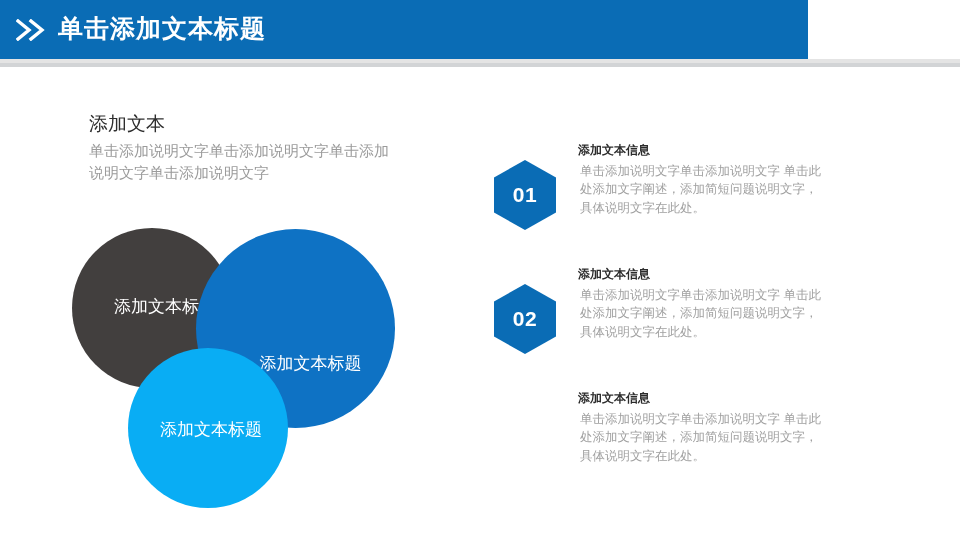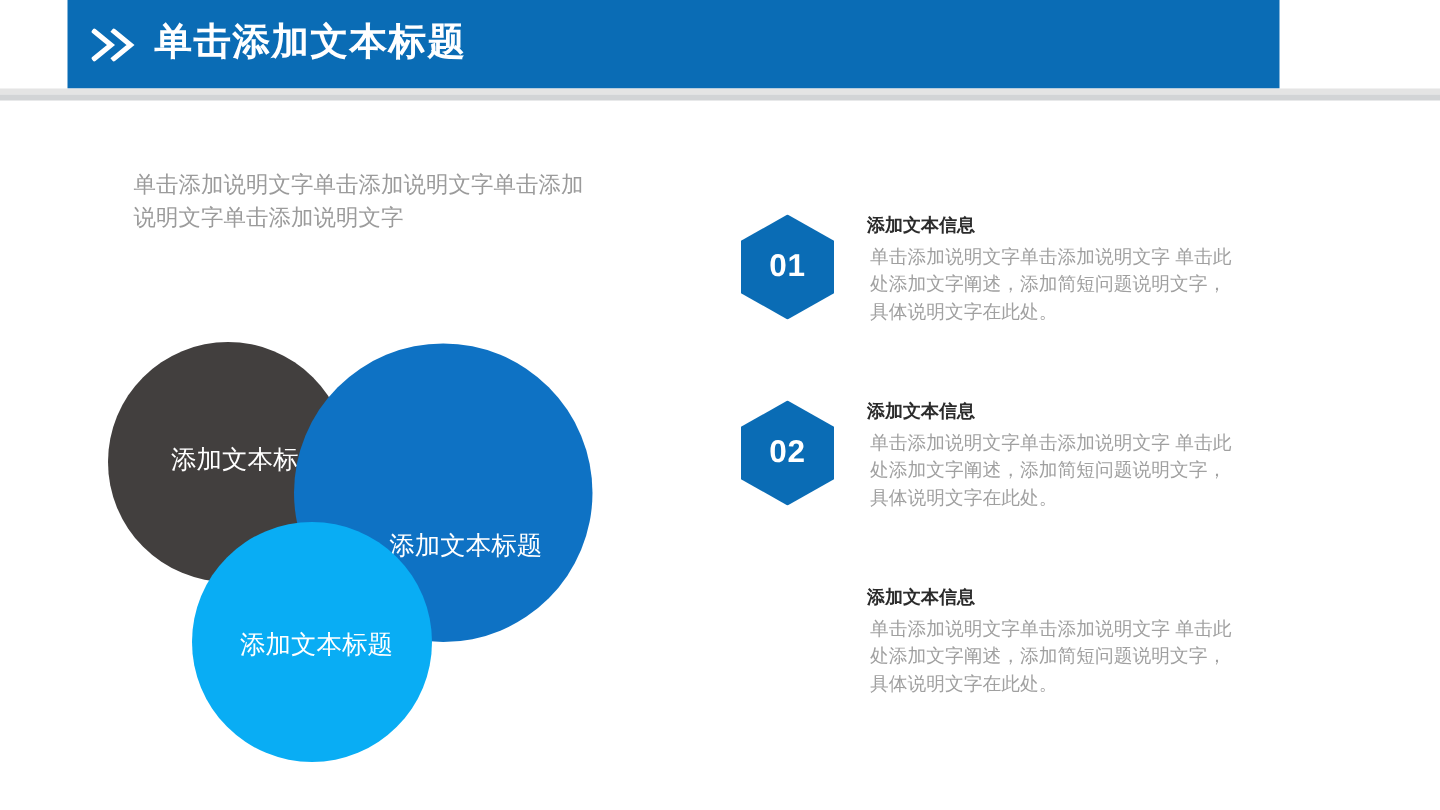--- a/index.html
+++ b/index.html
@@ -18,21 +18,20 @@
   
   .header-bar {
     position: absolute;
     left: 0;
     top: 0;
     width: 808px;
     height: 59px;
     background: #0a6cb5;
     display: flex;
     align-items: center;
-    margin-left: 45px;
   }
   .header-chevrons {
     margin-left: 16px;
     margin-right: 8px;
     display: flex;
     align-items: center;
     line-height: 1;
   }
   .header-title {
     color: #ffffff;
@@ -149,21 +148,21 @@
     top: 138px;
     width: 430px;
   }
   .right-item {
     position: relative;
     height: 124px;
   }
   .hex-wrap {
     position: absolute;
     left: 6px;
-    top: 5px;
+    top: 22px;
     width: 46px;
     height: 70px;
   }
   .hex-wrap svg {
     display: block;
   }
   .hex-number {
     position: absolute;
     left: 0;
     top: 0;
@@ -206,20 +205,21 @@
       <path d="M2 2 L13 11 L2 20" fill="none" stroke="#ffffff" stroke-width="3.4" stroke-linecap="square"></path>
       <path d="M15 2 L26 11 L15 20" fill="none" stroke="#ffffff" stroke-width="3.4" stroke-linecap="square"></path>
     </svg>
   </span>
   <span class="header-title">单击添加文本标题</span>
 </div>
 <div class="header-underline"></div>
 <div class="header-underline2"></div>
 
 <div class="left-text">
+  <h2 class="left-heading">添加文本</h2>
   <p class="left-body">单击添加说明文字单击添加说明文字单击添加说明文字单击添加说明文字</p>
 </div>
 
 <div class="circle-stage">
   <div class="circle circle-dark">
     <span class="circle-label">添加文本标题</span>
   </div>
   <div class="circle circle-blue">
     <span class="circle-label">添加文本标题</span>
   </div>

